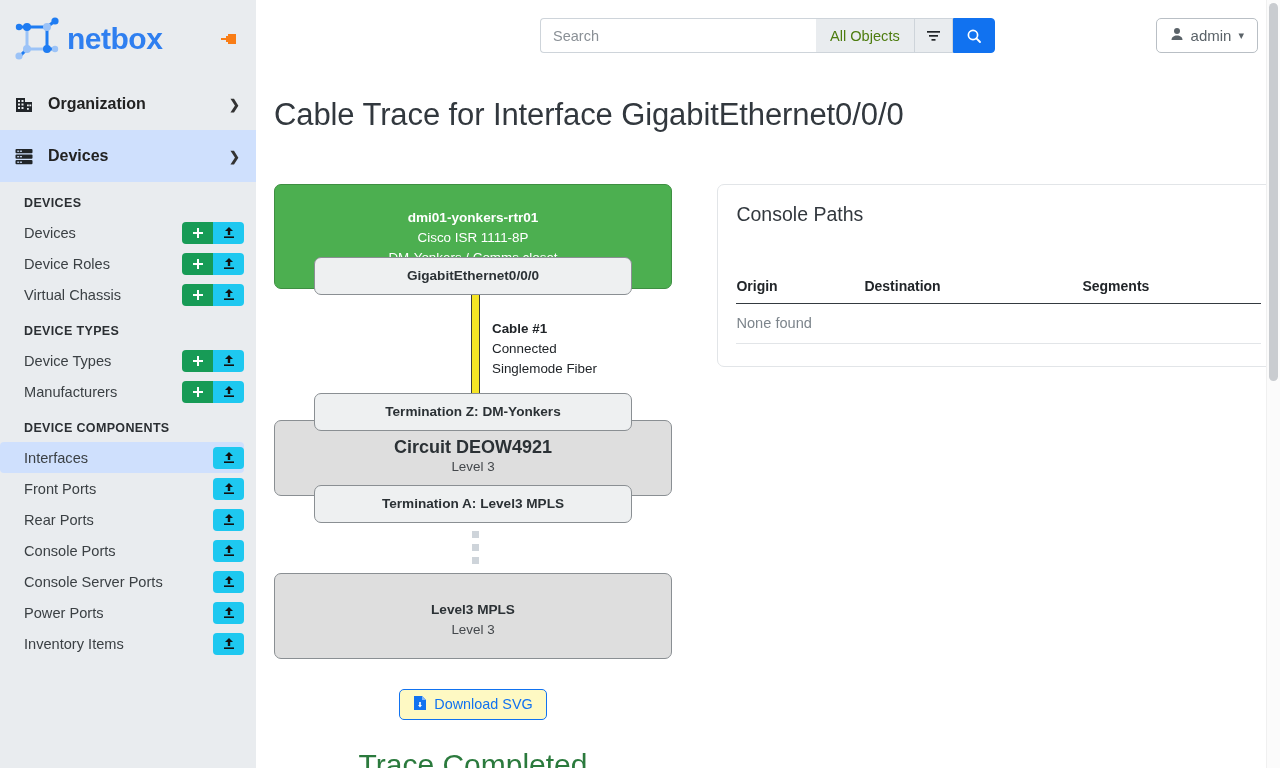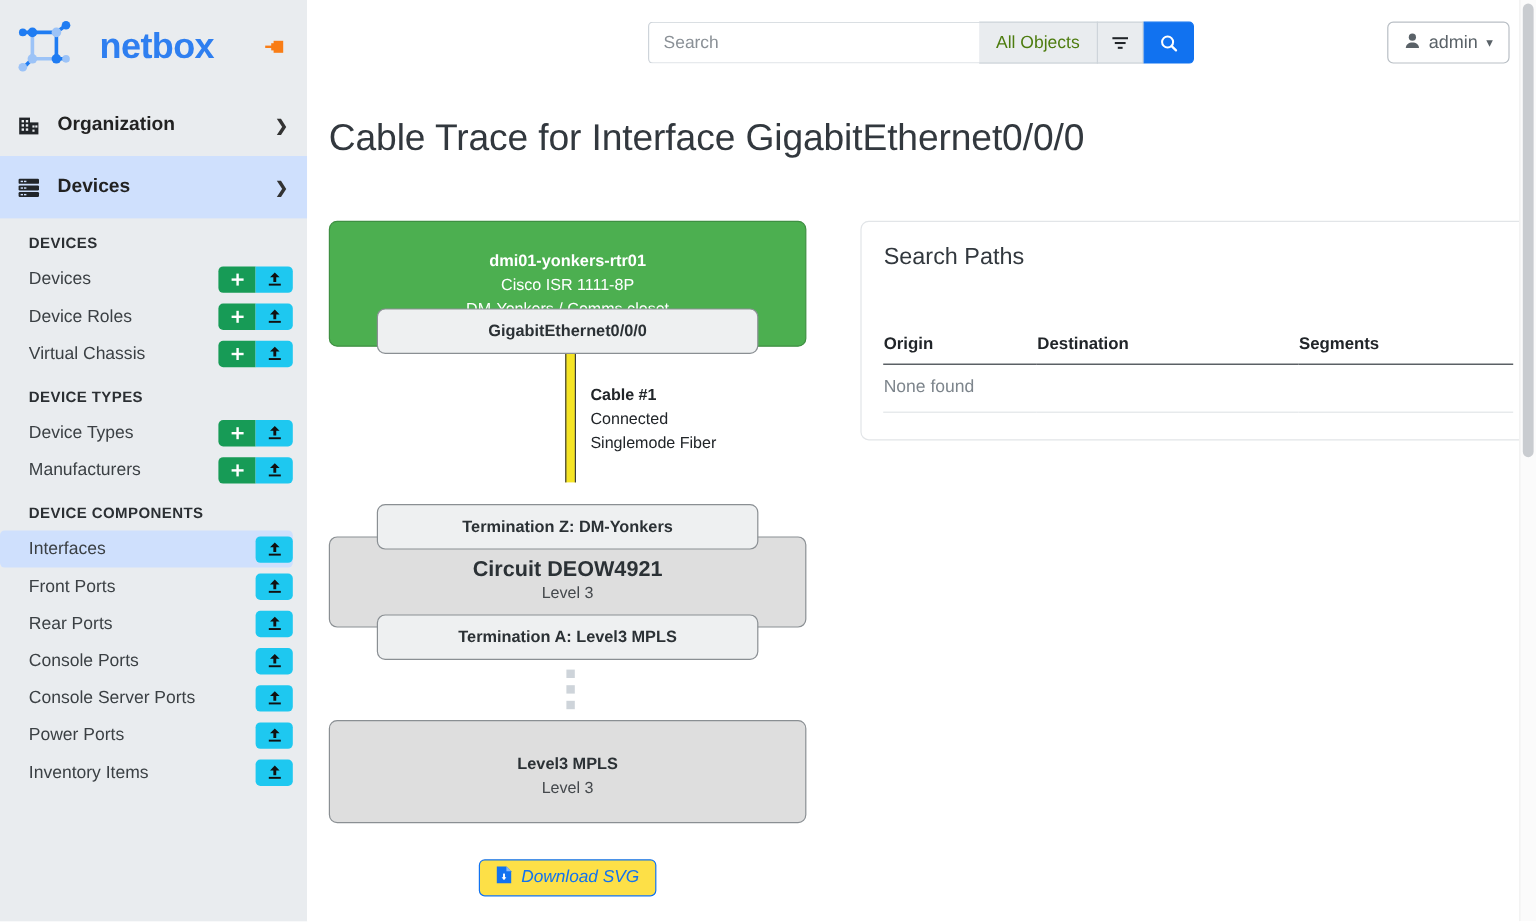--- a/index.html
+++ b/index.html
@@ -19,21 +19,21 @@
     background: #e9ecef;
     overflow: hidden;
     position: relative;
   }
   .brand-row {
     height: 78px;
     display: flex; align-items: center;
     padding: 0 16px 0 14px;
     position: relative;
   }
-  .brand-logo { display: flex; align-items: center; gap: 23px; }
+  .brand-logo { display: flex; align-items: center; gap: 7px; }
   .logo-mark { width: 46px; height: 46px; display: block; }
   .logo-word {
     font-size: 30px; font-weight: 700; color: #2f7ff0;
     letter-spacing: -0.5px; line-height: 1;
   }
   .pin-btn {
     position: absolute; right: 16px; top: 30px;
     width: 20px; height: 18px; cursor: pointer;
     display: flex; align-items: center; justify-content: center;
   }
@@ -141,21 +141,21 @@
 
   .node-term {
     width: 318px; margin: -32px auto 0 40px;
     height: 38px; background: #eef0f1;
     border: 1px solid #8a8f93; border-radius: 7px;
     display: flex; align-items: center; justify-content: center;
     font-size: 13.6px; font-weight: 700; color: #2b3135;
     position: relative; z-index: 3;
   }
 
-  .cable-row { position: relative; height: 125px; }
+  .cable-row { position: relative; height: 98px; }
   .cable-line {
     position: absolute; left: 197px; top: 0;
     width: 9px; height: 107px;
     background: #f5e425;
     border-left: 1px solid #3a3a3a; border-right: 1px solid #3a3a3a;
   }
   .cable-info {
     position: absolute; left: 218px; top: 24px;
     font-size: 13.4px; color: #212529; line-height: 20px;
   }
@@ -186,23 +186,22 @@
     text-align: center; padding-top: 26px;
   }
   .node-provider .p-name { font-size: 13.6px; font-weight: 700; color: #2b3135; line-height: 20px; }
   .node-provider .p-sub { font-size: 13.4px; color: #44484c; line-height: 20px; }
 
   .dl-wrap { display: flex; justify-content: center; padding: 30px 0 0 0; width: 398px; }
   .dl-btn {
     display: flex; align-items: center; gap: 7px;
     height: 31px; padding: 0 13px;
     border: 1px solid #1172f0; border-radius: 5px;
-    background: #fde047; color: #1172f0; font-size: 14.4px; cursor: pointer;
+    background: #fef9c3; color: #1172f0; font-size: 14.4px; cursor: pointer;
     font-family: "Liberation Sans", sans-serif;
-    font-style: italic;
   }
   .trace-status {
     width: 398px; text-align: center;
     color: #2b7a3d; font-size: 30px; font-weight: 400;
     padding-top: 28px;
   }
 
   
   .card {
     border: 1px solid #e2e5e8; border-radius: 7px; background: #fff;
@@ -578,21 +577,21 @@
               <span>Download SVG</span>
             </button>
           </div>
 
           <div class="trace-status" style="color: rgb(43, 122, 61);">Trace Completed</div>
         </div>
       </div>
 
       <div class="side-col">
         <div class="card">
-          <div class="card-title">Search Paths</div>
+          <div class="card-title">Console Paths</div>
           <table class="tbl">
             <thead>
               <tr>
                 <th class="col-origin">Origin</th>
                 <th class="col-dest">Destination</th>
                 <th>Segments</th>
               </tr>
             </thead>
             <tbody>
               <tr>

